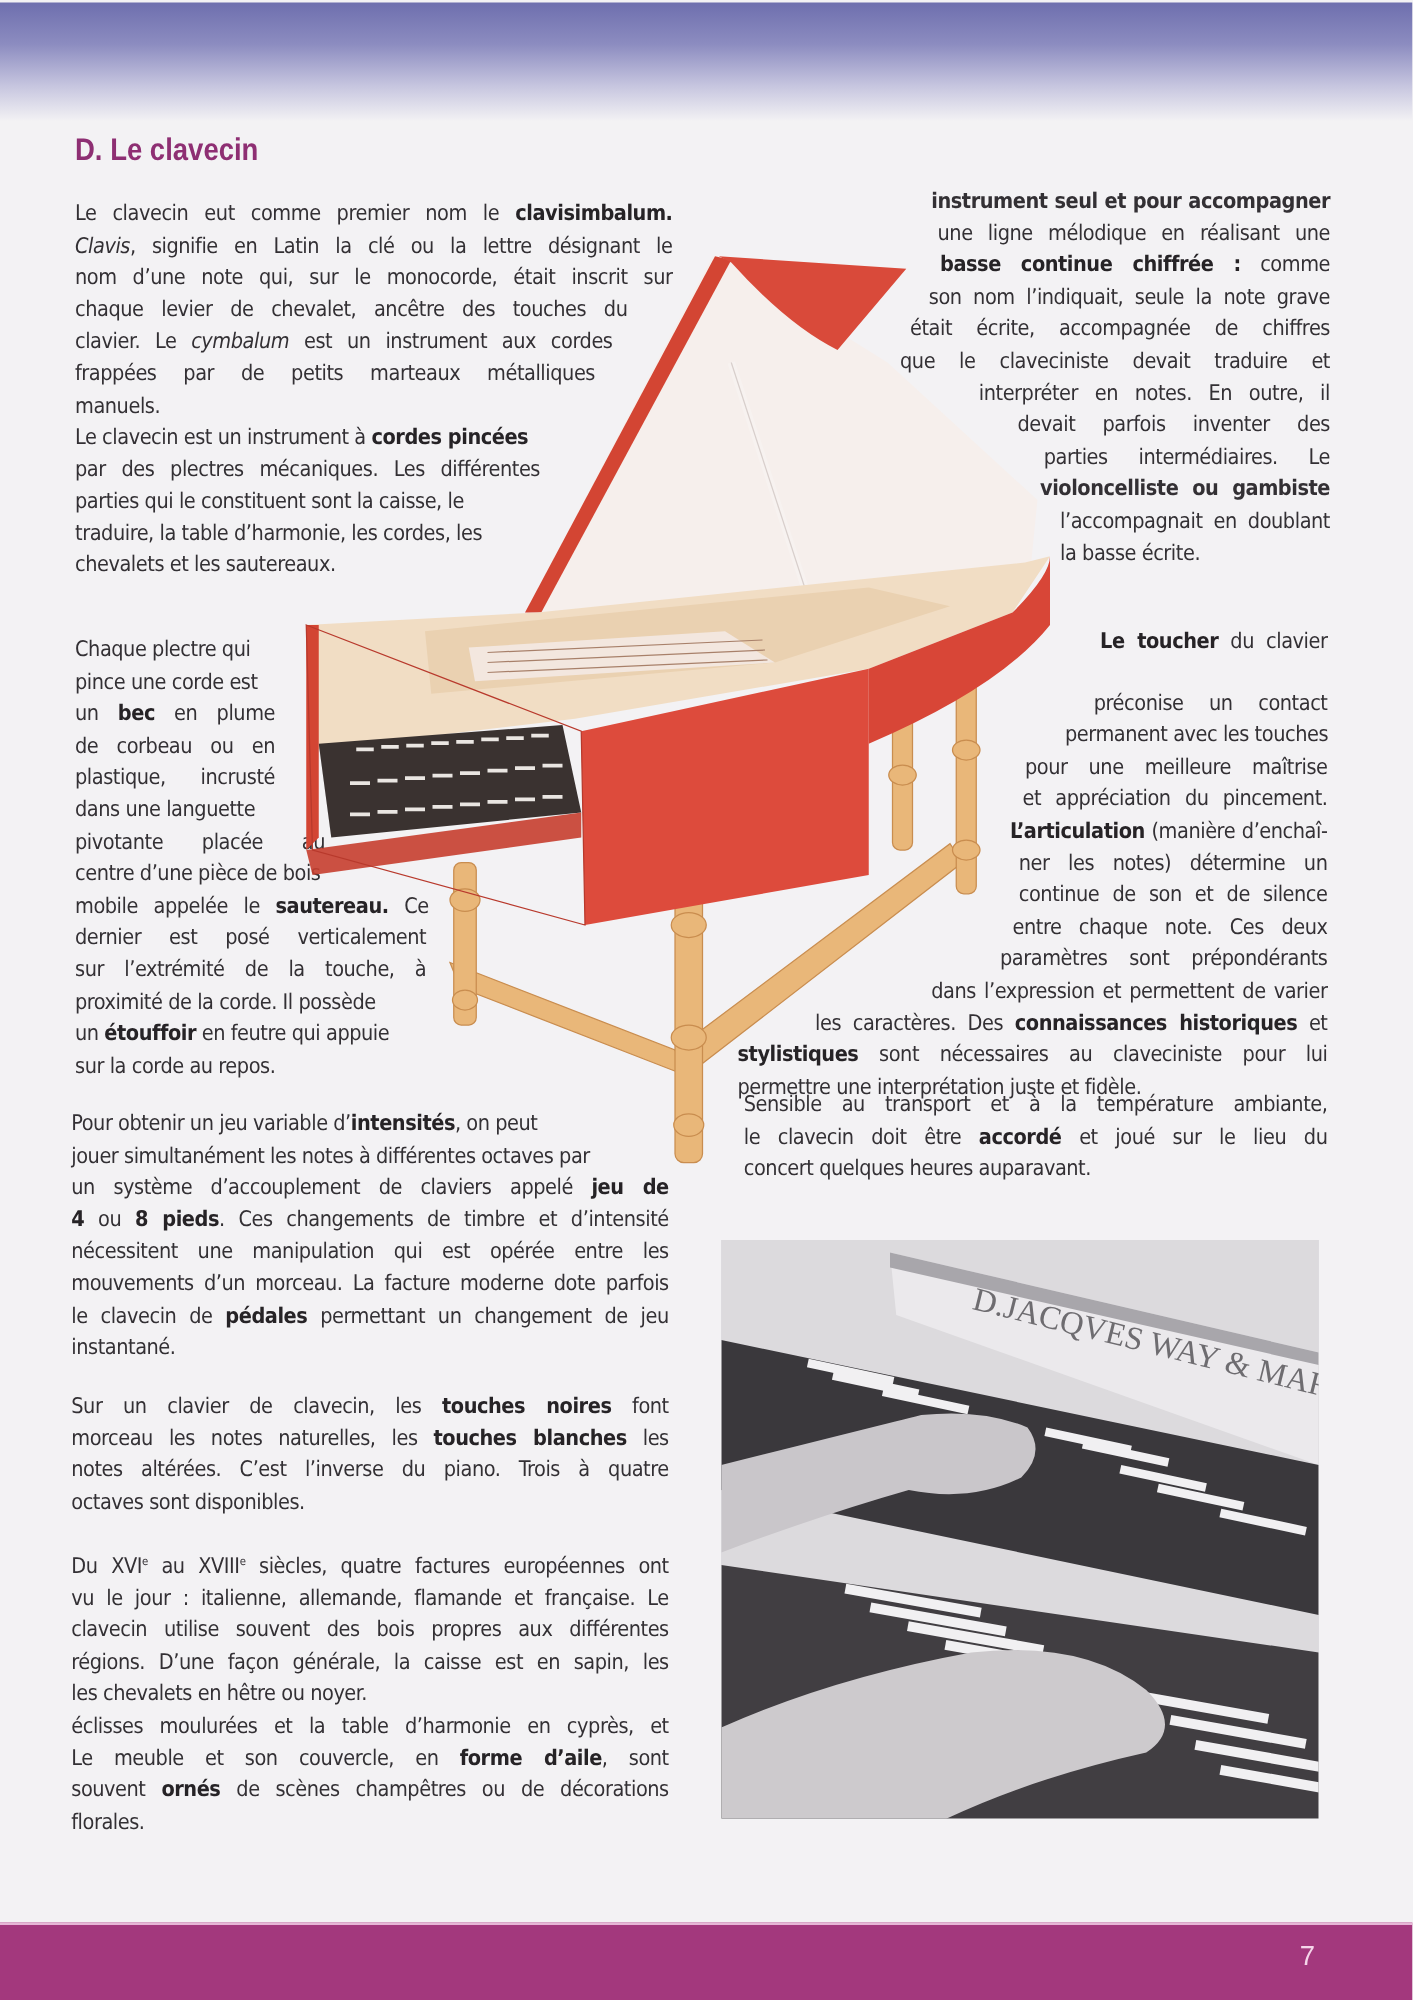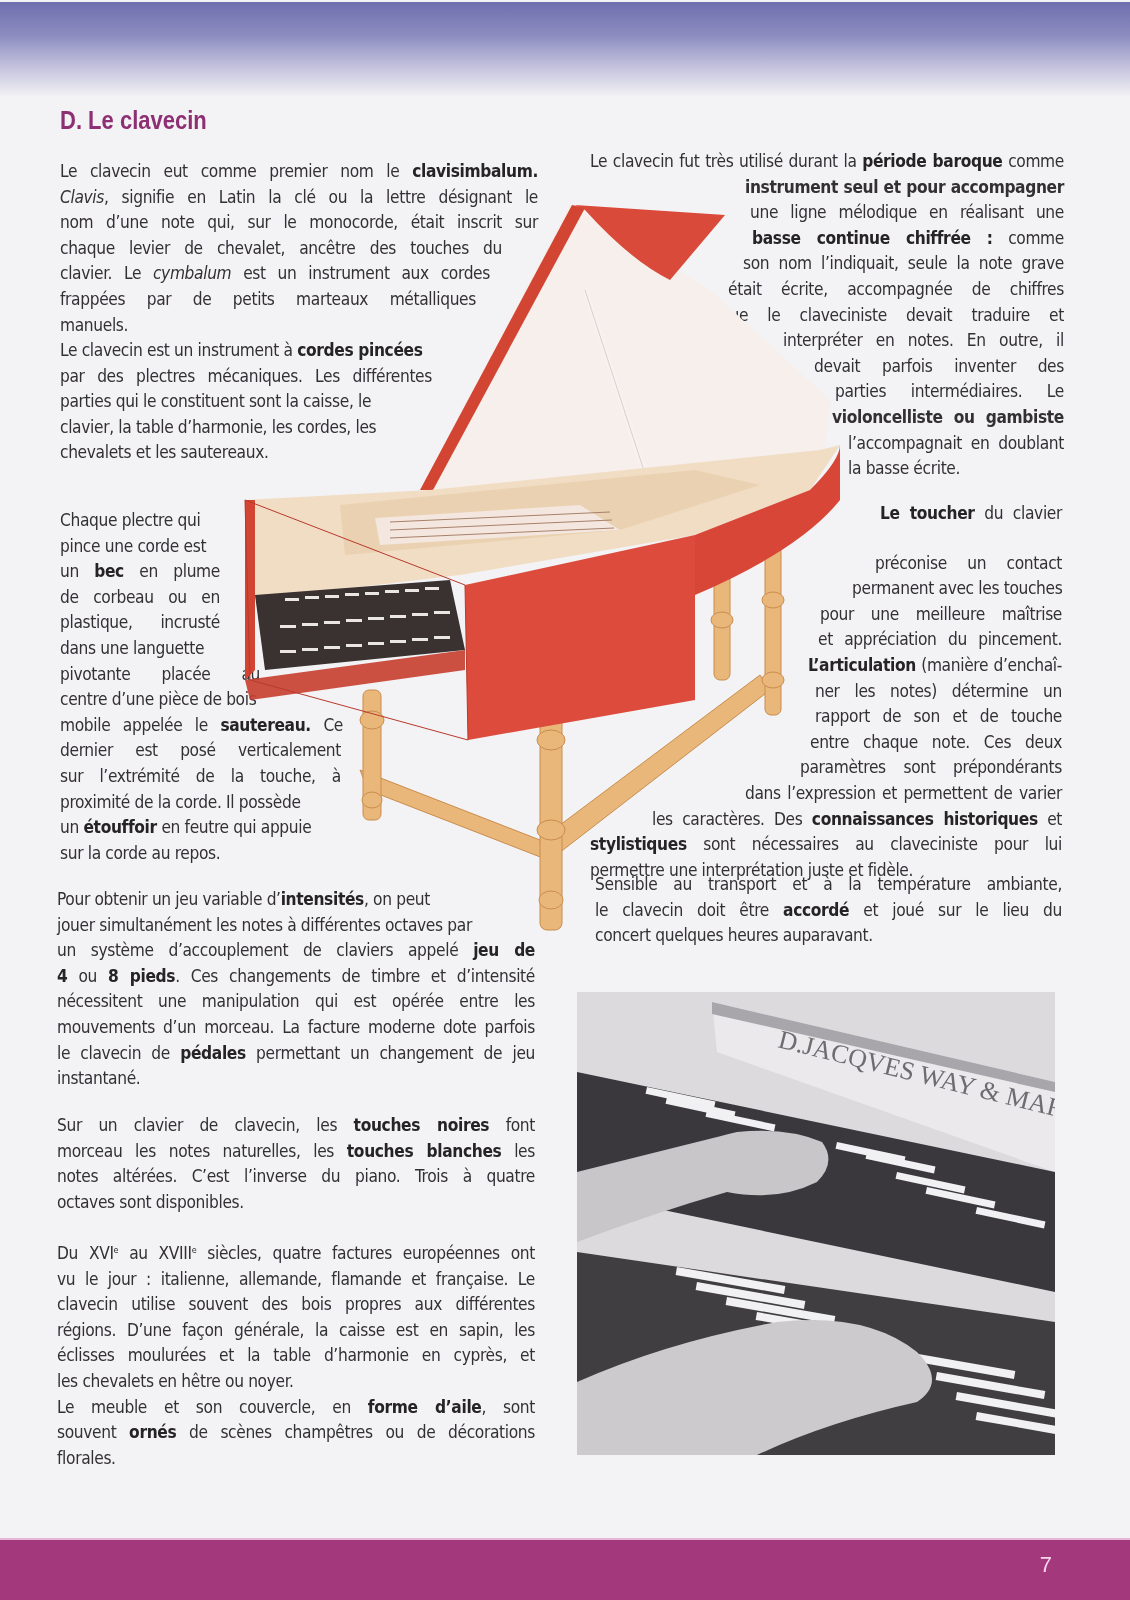--- a/index.html
+++ b/index.html
@@ -62,21 +62,21 @@
   <span class="ln j" style="width:442px;">chaque levier de chevalet, ancêtre des touches du</span>
   <span class="ln j" style="width:430px;"><span>clavier. Le </span><i>cymbalum</i><span> est un instrument aux cordes</span></span>
   <span class="ln j" style="width:416px;">frappées par de petits marteaux métalliques</span>
   <span class="ln">manuels.</span>
 </div>
 
 <div class="txt" style="left:60px;top:338px;width:385px;">
   <span class="ln"><span>Le clavecin est un instrument à </span><b>cordes pincées</b></span>
   <span class="ln j" style="width:372px;">par des plectres mécaniques. Les différentes</span>
   <span class="ln">parties qui le constituent sont  la caisse, le</span>
-  <span class="ln">clavier, la table d’harmonie, les cordes, les</span>
+  <span class="ln">traduire, la table d’harmonie, les cordes, les</span>
   <span class="ln">chevalets et les sautereaux.</span>
 </div>
 
 <div class="txt" style="left:60px;top:508px;width:290px;">
   <span class="ln">Chaque plectre qui</span>
   <span class="ln">pince une corde est</span>
   <span class="ln j" style="width:160px;"><span>un </span><b>bec</b><span> en plume</span></span>
   <span class="ln j" style="width:160px;">de corbeau ou en</span>
   <span class="ln j" style="width:160px;">plastique, incrusté</span>
   <span class="ln">dans une languette</span>
@@ -106,29 +106,28 @@
   <span class="ln j"><span>morceau les notes naturelles, les </span><b>touches blanches</b><span> les</span></span>
   <span class="ln j">notes altérées. C’est l’inverse du piano. Trois à quatre</span>
   <span class="ln">octaves sont disponibles.</span>
 </div>
 
 <div class="txt" style="left:57px;top:1238px;width:478px;">
   <span class="ln j"><span>Du XVI</span><sup>e</sup><span> au XVIII</span><sup>e</sup><span> siècles, quatre factures européennes ont</span></span>
   <span class="ln j">vu le jour : italienne, allemande, flamande et française. Le</span>
   <span class="ln j">clavecin utilise souvent des bois propres aux différentes</span>
   <span class="ln j">régions. D’une façon générale, la caisse est en sapin, les</span>
+  <span class="ln">les chevalets en hêtre ou noyer.</span>
   <span class="ln j">éclisses moulurées et la table d’harmonie en cyprès, et</span>
-  <span class="ln">les chevalets en hêtre ou noyer.</span>
   <span class="ln j"><span>Le meuble et son couvercle, en </span><b>forme d’aile</b><span>, sont</span></span>
   <span class="ln j"><span>souvent </span><b>ornés</b><span> de scènes champêtres ou de décorations</span></span>
   <span class="ln">florales.</span>
 </div>
 
 <div class="txt" style="left:590px;top:149px;width:474px;">
-  <span class="ln j"><span>Le clavecin fut très utilisé durant la </span><b>période baroque</b><span> comme</span></span>
   <span class="ln j" style="margin-left:155px;font-weight:bold;">instrument seul et pour accompagner</span>
   <span class="ln j" style="margin-left:160px;">une ligne mélodique en réalisant une</span>
   <span class="ln j" style="margin-left:162px;"><b>basse continue chiffrée :</b><span> comme</span></span>
   <span class="ln j" style="margin-left:153px;">son nom l’indiquait, seule la note grave</span>
   <span class="ln j" style="margin-left:138px;">était écrite, accompagnée de chiffres</span>
   <span class="ln j" style="margin-left:130px;">que le claveciniste devait traduire et</span>
   <span class="ln j" style="margin-left:193px;">interpréter en notes. En outre, il</span>
   <span class="ln j" style="margin-left:224px;">devait parfois inventer des</span>
   <span class="ln j" style="margin-left:245px;">parties intermédiaires. Le</span>
   <span class="ln j" style="margin-left:242px;font-weight:bold;">violoncelliste ou gambiste</span>
@@ -137,21 +136,21 @@
 </div>
 
 <div class="txt" style="left:590px;top:501px;width:472px;">
   <span class="ln j" style="margin-left:290px;"><b>Le toucher</b><span> du clavier</span></span>
   <span class="ln j" style="margin-left:285px;margin-top:24px;">préconise un contact</span>
   <span class="ln j" style="margin-left:262px;">permanent avec les touches</span>
   <span class="ln j" style="margin-left:230px;">pour une meilleure maîtrise</span>
   <span class="ln j" style="margin-left:228px;">et appréciation du pincement.</span>
   <span class="ln j" style="margin-left:218px;"><b>L’articulation</b><span> (manière d’enchaî-</span></span>
   <span class="ln j" style="margin-left:225px;">ner les notes) détermine un</span>
-  <span class="ln j" style="margin-left:225px;">rapport de son et de touche</span>
+  <span class="ln j" style="margin-left:225px;">continue de son et de silence</span>
   <span class="ln j" style="margin-left:220px;">entre chaque note. Ces deux</span>
   <span class="ln j" style="margin-left:210px;">paramètres sont prépondérants</span>
   <span class="ln j" style="margin-left:155px;">dans l’expression et permettent de varier</span>
   <span class="ln j" style="margin-left:62px;"><span>les caractères. Des </span><b>connaissances historiques</b><span> et</span></span>
   <span class="ln j"><b>stylistiques</b><span> sont nécessaires au claveciniste pour lui</span></span>
   <span class="ln">permettre une interprétation juste et fidèle.</span>
 </div>
 
 <div class="txt" style="left:595px;top:872px;width:467px;">
   <span class="ln j">Sensible au transport et à la température ambiante,</span>

